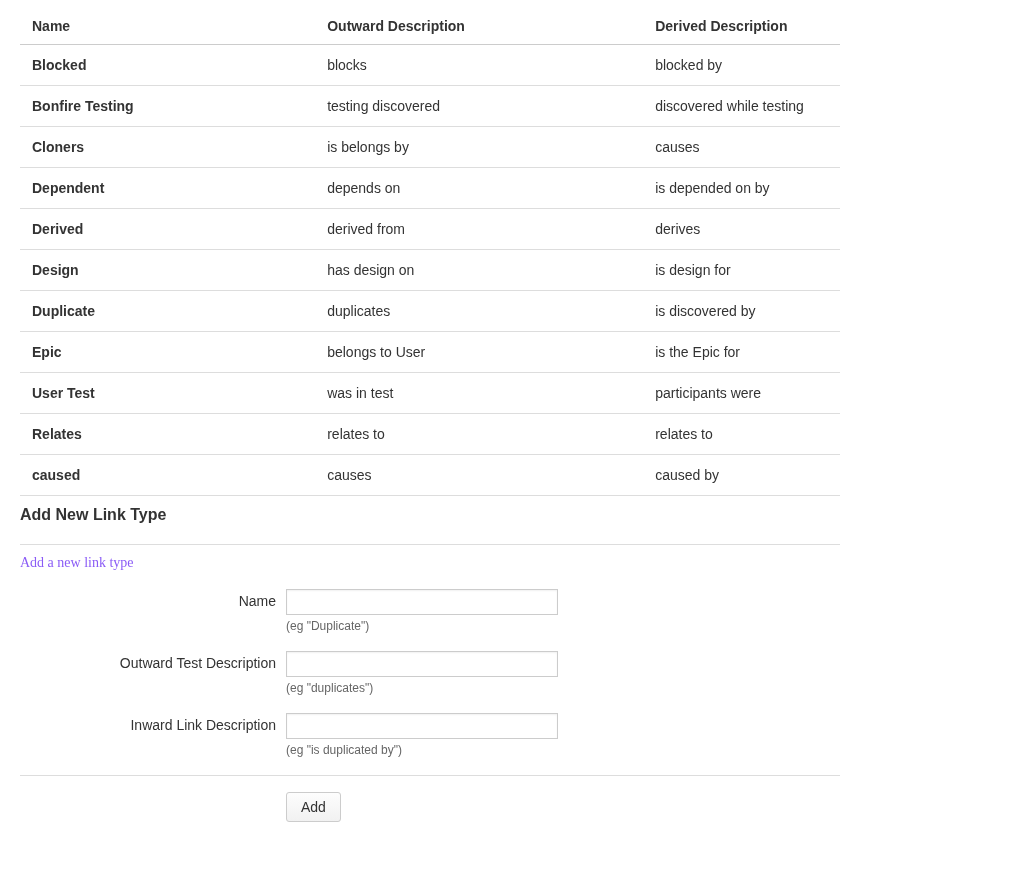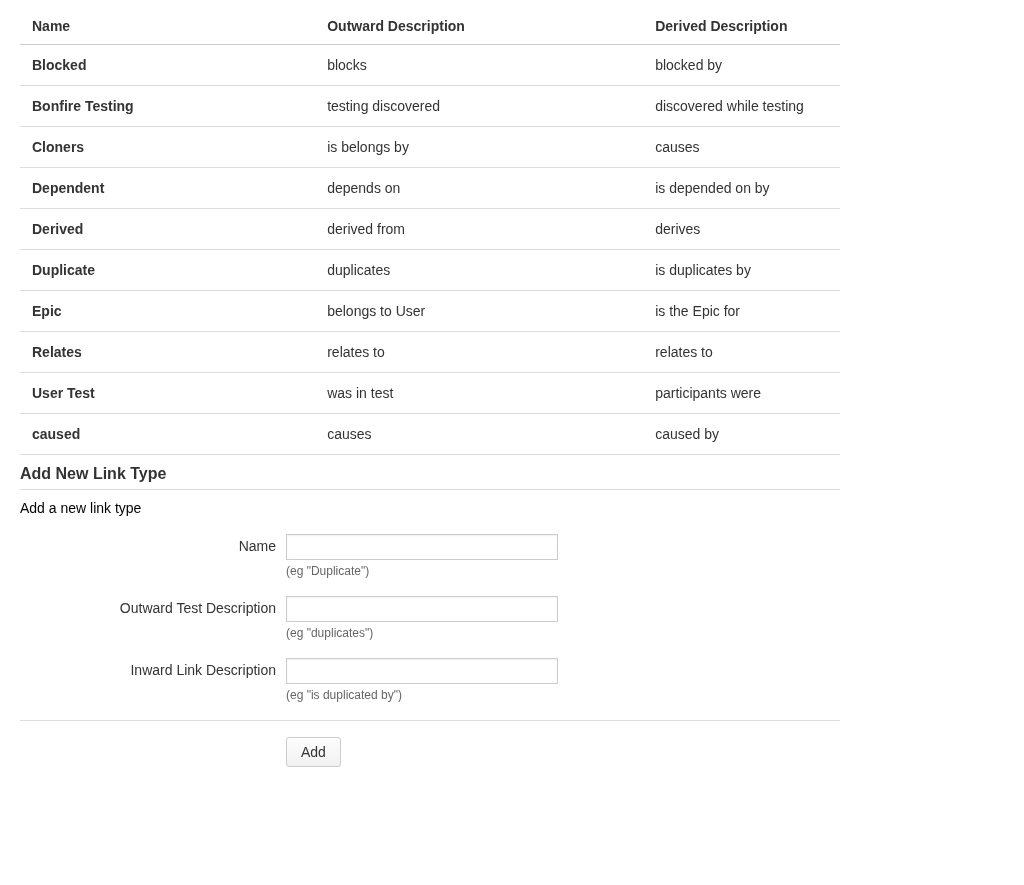--- a/index.html
+++ b/index.html
@@ -41,28 +41,29 @@
     td.outward-cell {
       width: 40%;
     }
     td.inward-cell {
       width: 24%;
     }
     h3.section-title {
       font-size: 16px;
       font-weight: bold;
       margin: 10px 0 2px 0;
-      padding-bottom: 6px;
+      padding-bottom: 20px;
       border-bottom: 1px solid #ddd;
       color: #333;
     }
     .section-subtitle {
       font-size: 14px;
-      color: #000000;
+      color: #8b5cf6;
       margin: 10px 0 18px 0;
+      font-family: Liberation Serif, serif;
     }
     .form-row {
       display: flex;
       align-items: flex-start;
       margin-bottom: 18px;
     }
     .form-label {
       width: 266px;
       text-align: right;
       padding-right: 10px;
@@ -138,40 +139,45 @@
           <td class="name-cell">Dependent</td>
           <td class="outward-cell">depends on</td>
           <td class="inward-cell">is depended on by</td>
         </tr>
         <tr>
           <td class="name-cell">Derived</td>
           <td class="outward-cell">derived from</td>
           <td class="inward-cell">derives</td>
         </tr>
         <tr>
+          <td class="name-cell">Design</td>
+          <td class="outward-cell">has design on</td>
+          <td class="inward-cell">is design for</td>
+        </tr>
+        <tr>
           <td class="name-cell">Duplicate</td>
           <td class="outward-cell">duplicates</td>
-          <td class="inward-cell">is duplicates by</td>
+          <td class="inward-cell">is discovered by</td>
         </tr>
         <tr>
           <td class="name-cell">Epic</td>
           <td class="outward-cell">belongs to User</td>
           <td class="inward-cell">is the Epic for</td>
         </tr>
         <tr>
+          <td class="name-cell">User Test</td>
+          <td class="outward-cell">was in test</td>
+          <td class="inward-cell">participants were</td>
+        </tr>
+        <tr>
           <td class="name-cell">Relates</td>
           <td class="outward-cell">relates to</td>
           <td class="inward-cell">relates to</td>
         </tr>
         <tr>
-          <td class="name-cell">User Test</td>
-          <td class="outward-cell">was in test</td>
-          <td class="inward-cell">participants were</td>
-        </tr>
-        <tr>
           <td class="name-cell">caused</td>
           <td class="outward-cell">causes</td>
           <td class="inward-cell">caused by</td>
         </tr>
       </tbody>
   </table>
 
   <h3 class="section-title">Add New Link Type</h3>
   <div class="section-subtitle">Add a new link type</div>
 

